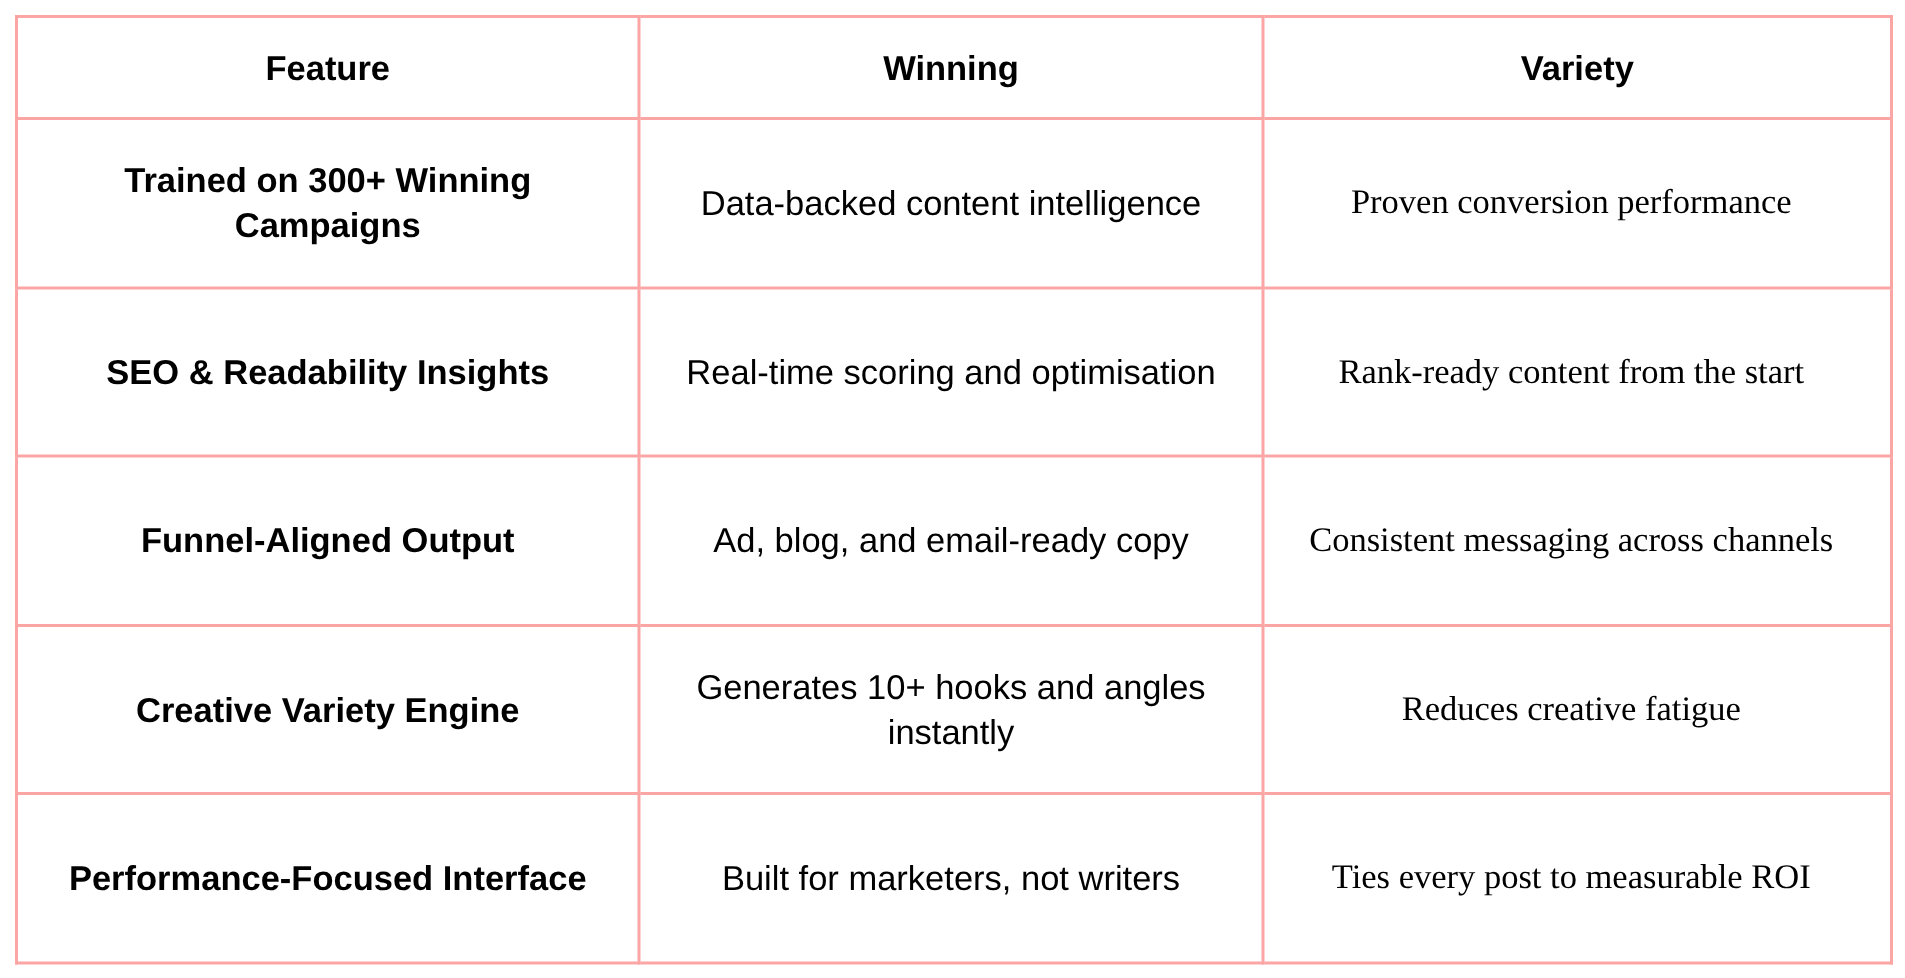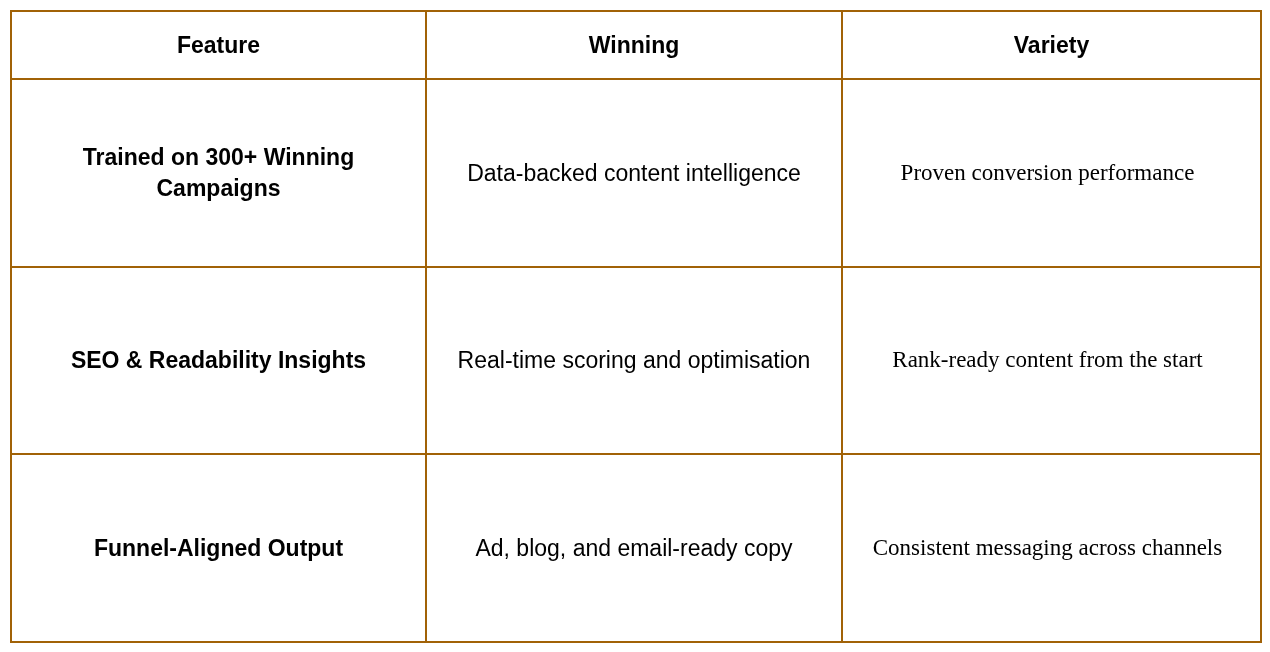--- a/index.html
+++ b/index.html
@@ -40,21 +40,21 @@
     table-layout: fixed;
     background: #ffffff;
   }
 
   table.feature-table col.col-feature  { width: 415px; }
   table.feature-table col.col-function { width: 416px; }
   table.feature-table col.col-benefit  { width: 419px; }
 
   table.feature-table th,
   table.feature-table td {
-    border: 2px solid #a16207;
+    border: 2px solid #fca5a5;
     text-align: center;
     vertical-align: middle;
     padding: 6px 14px;
     box-sizing: border-box;
     line-height: 1.33;
     word-wrap: break-word;
   }
 
   table.feature-table thead th {
     font-size: 23px;
@@ -118,16 +118,26 @@
         <tr>
           <td class="cell-feature">SEO &amp; Readability Insights</td>
           <td class="cell-function">Real-time scoring and optimisation</td>
           <td class="cell-benefit">Rank-ready content from the start</td>
         </tr>
         <tr>
           <td class="cell-feature">Funnel-Aligned Output</td>
           <td class="cell-function">Ad, blog, and email-ready copy</td>
           <td class="cell-benefit">Consistent messaging across channels</td>
         </tr>
+        <tr>
+          <td class="cell-feature">Creative Variety Engine</td>
+          <td class="cell-function">Generates 10+ hooks and angles instantly</td>
+          <td class="cell-benefit">Reduces creative fatigue</td>
+        </tr>
+        <tr>
+          <td class="cell-feature">Performance-Focused Interface</td>
+          <td class="cell-function">Built for marketers, not writers</td>
+          <td class="cell-benefit">Ties every post to measurable ROI</td>
+        </tr>
       </tbody>
     </table>
   </div>
 </div>
 
 </body></html>

